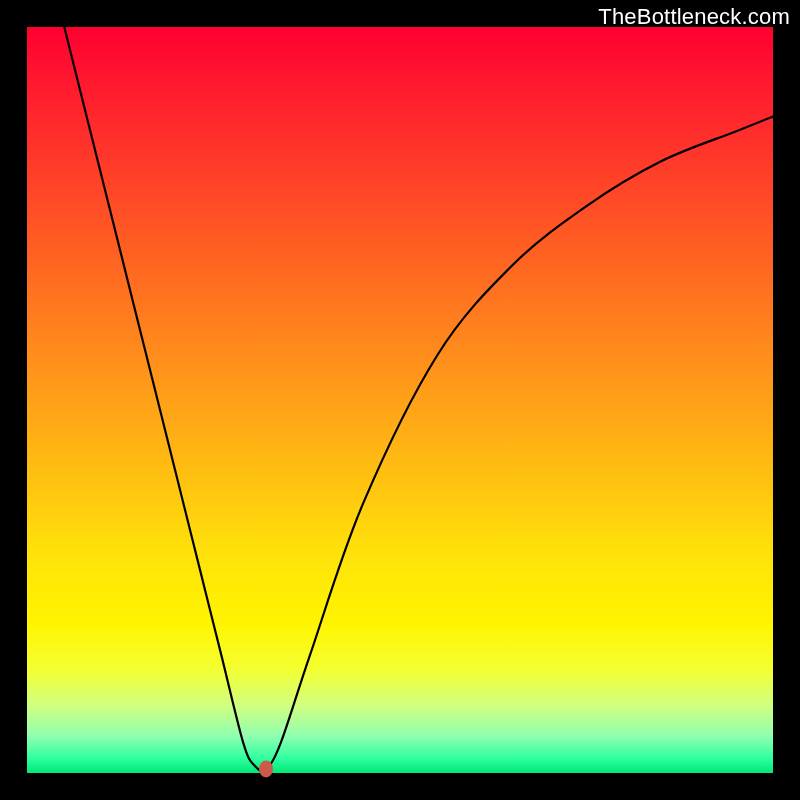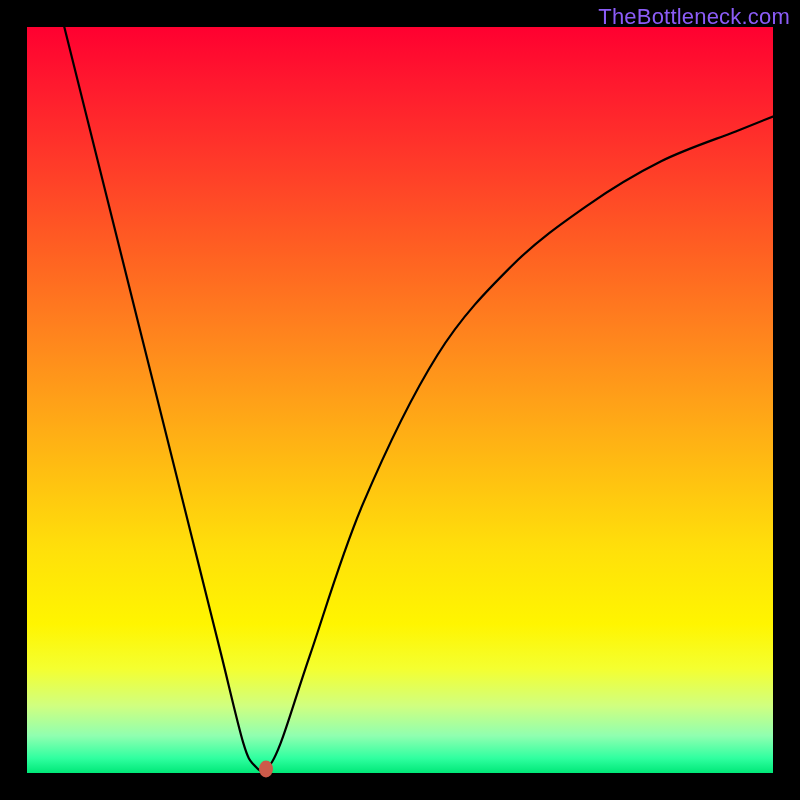--- a/index.html
+++ b/index.html
@@ -34,21 +34,21 @@
       #30ffa0 98%,
       #00e878 100%
     );
   }
   .watermark {
     position: absolute;
     top: 4px;
     right: 10px;
     font-size: 22px;
     font-weight: 500;
-    color: #8b5cf6;
+    color: #ffffff;
     letter-spacing: 0.2px;
   }
   svg.curve {
     position: absolute;
     left: 0;
     top: 0;
     width: 746px;
     height: 746px;
   }
   .marker {

